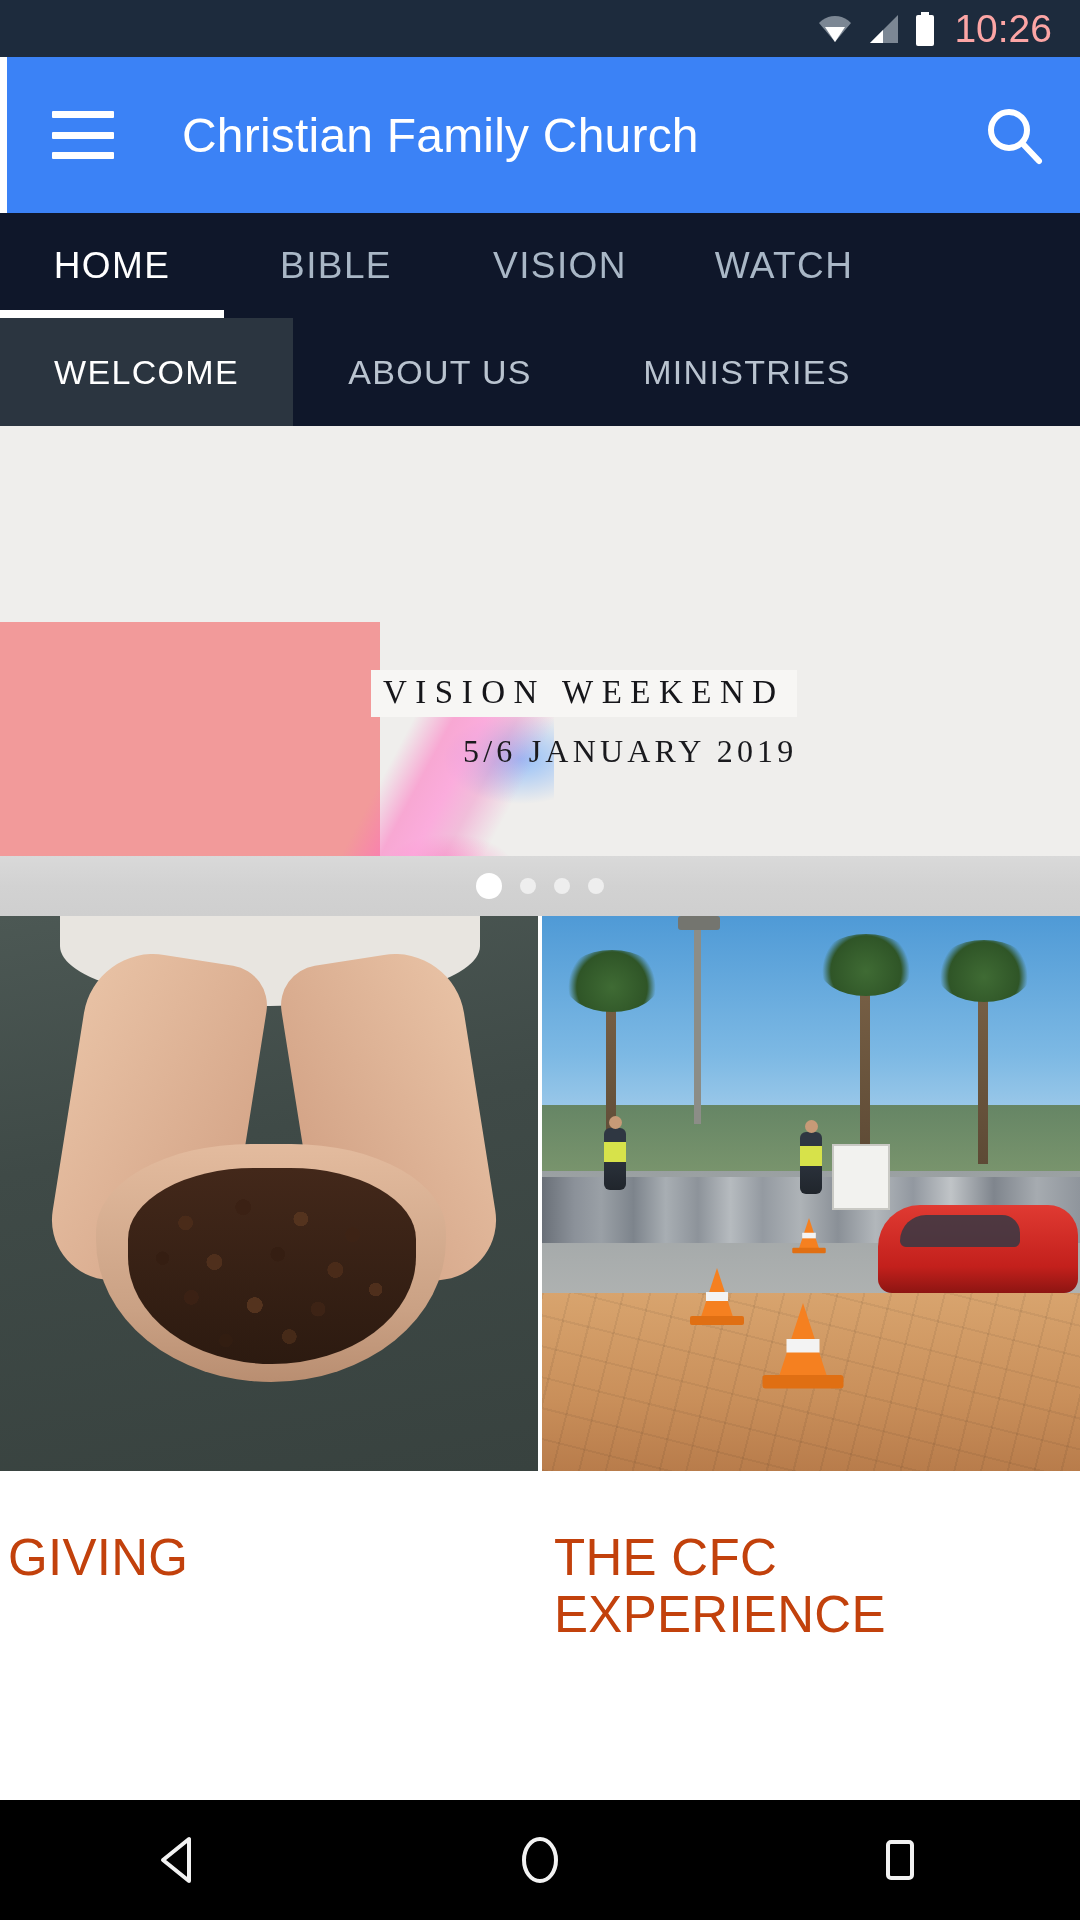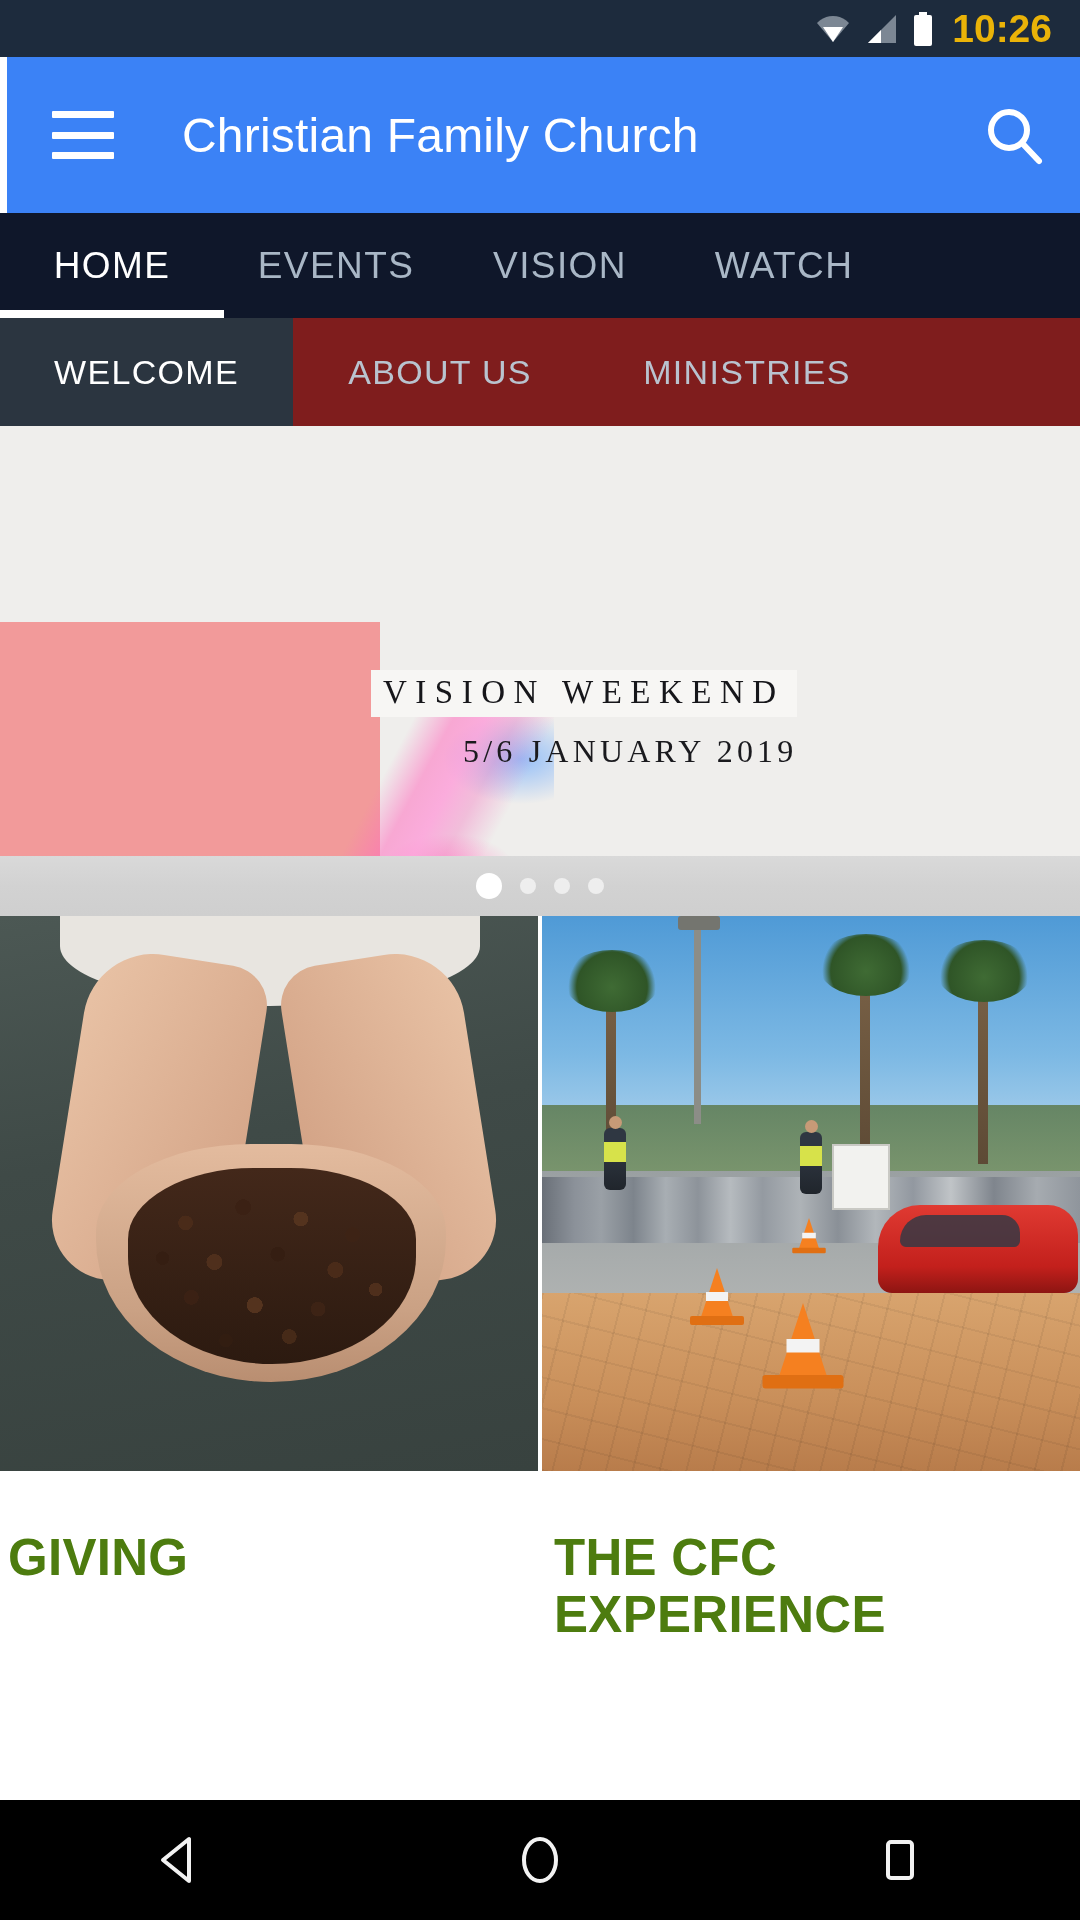--- a/index.html
+++ b/index.html
@@ -15,21 +15,21 @@
   .statusbar{
     position:absolute;left:0;top:0;width:1080px;height:57px;
     background:#1d2b3d;display:flex;align-items:center;justify-content:flex-end;
     padding-right:28px;box-sizing:border-box;
   }
   .sb-icons{display:flex;align-items:center;gap:14px;}
   .ic-wifi{width:34px;height:30px;position:relative;}
   .ic-signal{width:34px;height:30px;position:relative;}
   .ic-batt{width:22px;height:34px;position:relative;}
   .sb-time{
-    color:#eab308;font-size:39px;font-weight:700;margin-left:18px;
+    color:#fca5a5;font-size:39px;font-weight:400;margin-left:18px;
     letter-spacing:0px;line-height:1;
   }
 
   
   .appbar{
     position:absolute;left:7px;top:57px;width:1080px;height:156px;
     background:#3b82f6;display:flex;align-items:center;box-sizing:border-box;
   }
   .hamburger{
     width:62px;height:48px;margin-left:45px;display:flex;flex-direction:column;
@@ -60,21 +60,21 @@
   .tab:nth-child(3){width:224px;}
   .tab:nth-child(4){width:224px;}
   .tab.active{color:#ffffff;font-weight:400;}
   .tab-underline{
     position:absolute;left:0;bottom:0;width:224px;height:8px;background:#ffffff;
   }
 
   
   .subtabs{
     position:absolute;left:0;top:318px;width:1080px;height:108px;
-    display:flex;align-items:center;background:#7f1d1d;box-sizing:border-box;
+    display:flex;align-items:center;background:#0f172a;box-sizing:border-box;
   }
   .subtab{
     height:108px;line-height:108px;text-align:center;font-size:34px;
     letter-spacing:1.3px;color:#b9c3cf;cursor:pointer;
   }
   .subtab.active{background:#2b3540;color:#ffffff;}
   .subtab:nth-child(1){width:293px;}
   .subtab:nth-child(2){width:294px;}
   .subtab:nth-child(3){width:320px;}
 
@@ -277,21 +277,21 @@
   }
 
   
   .captions{
     position:absolute;left:0;top:1471px;width:1080px;height:329px;
     background:#ffffff;display:flex;gap:4px;
   }
   .caption{width:538px;position:relative;}
   .caption-title{
     position:absolute;left:8px;top:58px;width:520px;
-    font-size:51px;font-weight:bold;color:#4d7c0f;line-height:1.12;
+    font-size:51px;font-weight:normal;color:#c2410c;line-height:1.12;
     letter-spacing:0.3px;
   }
   .caption:nth-child(2) .caption-title{left:12px;}
 
   
   .navbar{
     position:absolute;left:0;bottom:0;width:1080px;height:120px;
     background:#000000;display:flex;align-items:center;justify-content:space-around;
   }
   .nav-btn{width:120px;height:120px;display:flex;align-items:center;justify-content:center;cursor:pointer;}
@@ -335,21 +335,21 @@
     <div class="search-btn">
       <svg width="62" height="62" viewBox="0 0 62 62">
         <circle cx="26" cy="26" r="18" fill="none" stroke="#ffffff" stroke-width="6"></circle>
         <line x1="39" y1="39" x2="56" y2="57" stroke="#ffffff" stroke-width="6" stroke-linecap="round"></line>
       </svg>
     </div>
   </div>
 
   <div class="tabs">
     <div class="tab active">HOME</div>
-    <div class="tab">EVENTS</div>
+    <div class="tab">BIBLE</div>
     <div class="tab">VISION</div>
     <div class="tab">WATCH</div>
     <div class="tab-underline"></div>
   </div>
 
   <div class="subtabs">
     <div class="subtab active">WELCOME</div>
     <div class="subtab">ABOUT US</div>
     <div class="subtab">MINISTRIES</div>
   </div>

